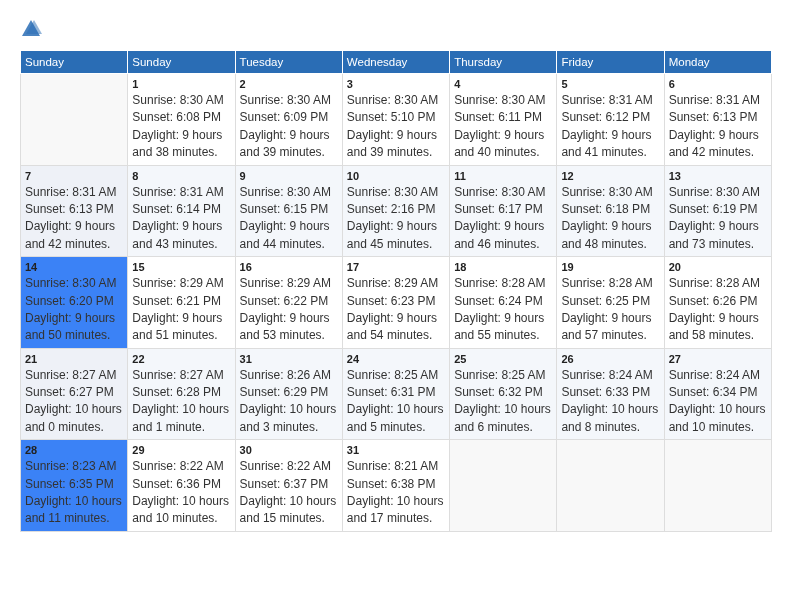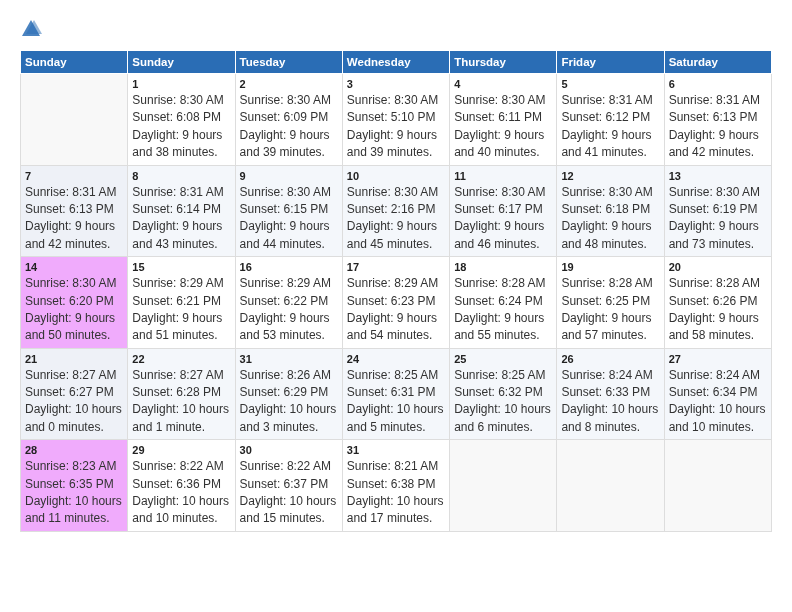--- a/index.html
+++ b/index.html
@@ -61,36 +61,36 @@
     }
     table {
       width: 100%;
       border-collapse: collapse;
       table-layout: fixed;
     }
     thead tr th {
       background-color: #2a6db5;
       color: #fff;
       font-size: 11.5px;
-      font-weight: bold;
+      font-weight: normal;
       padding: 5px 4px;
       text-align: left;
       border: 1px solid #fff;
     }
     tbody tr td {
       vertical-align: top;
       padding: 4px 4px 3px 4px;
       border: 1px solid #ddd;
       font-size: 9.5px;
       color: #222;
       height: 78px;
       background: #fff;
     }
     tbody tr td:first-child {
-      background: #f0abfc;
+      background: #3b82f6;
     }
     .day-num {
       font-size: 11px;
       font-weight: bold;
       color: #222;
       margin-bottom: 2px;
     }
     .day-info {
       font-size: 12px;
       color: #333;
@@ -129,21 +129,21 @@
 
   <table>
     <thead>
       <tr>
       <th>Sunday</th>
           <th>Sunday</th>
           <th>Tuesday</th>
           <th>Wednesday</th>
           <th>Thursday</th>
           <th>Friday</th>
-          <th>Saturday</th>
+          <th>Monday</th>
         </tr>
     </thead>
     <tbody id="calendar-body">
     <tr>
           <td class="empty-cell"></td>
           <td>
             <div class="day-num">1</div>
             <div class="day-info"><span>Sunrise: 8:30 AM</span><br><span>Sunset: 6:08 PM</span><br><span>Daylight: 9 hours</span><br><span>and 38 minutes.</span></div>
           </td>
           <td>

